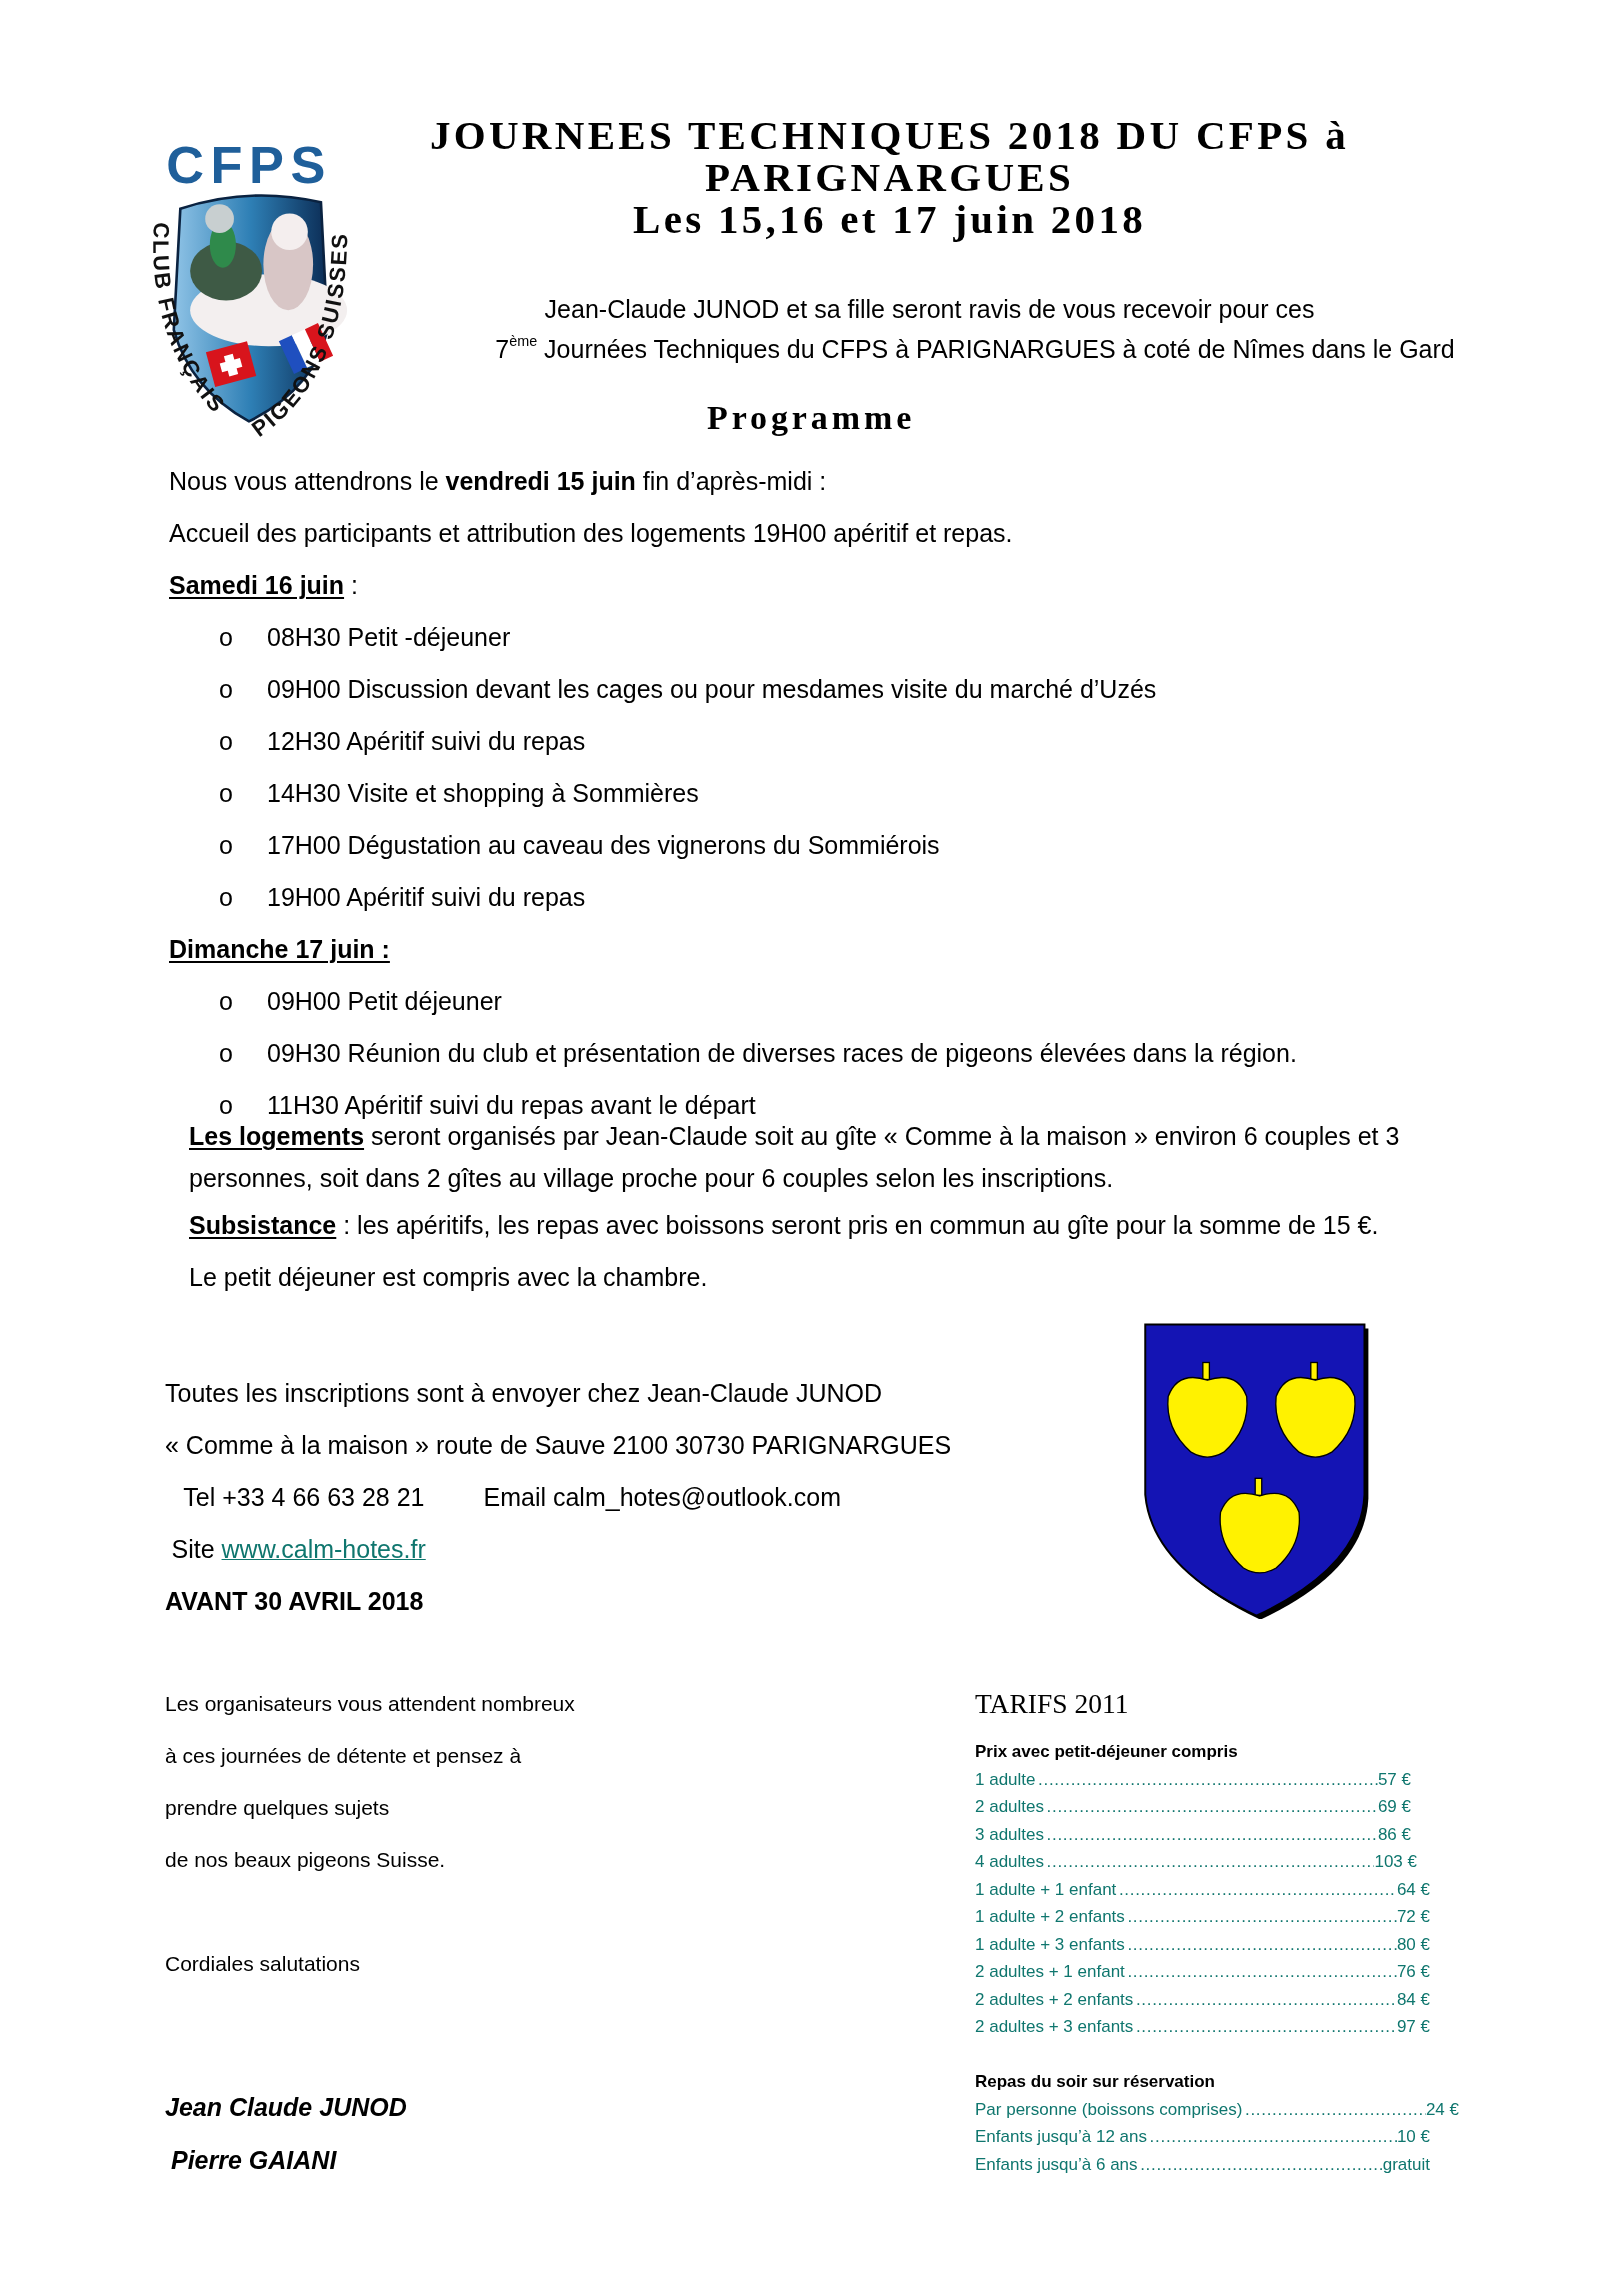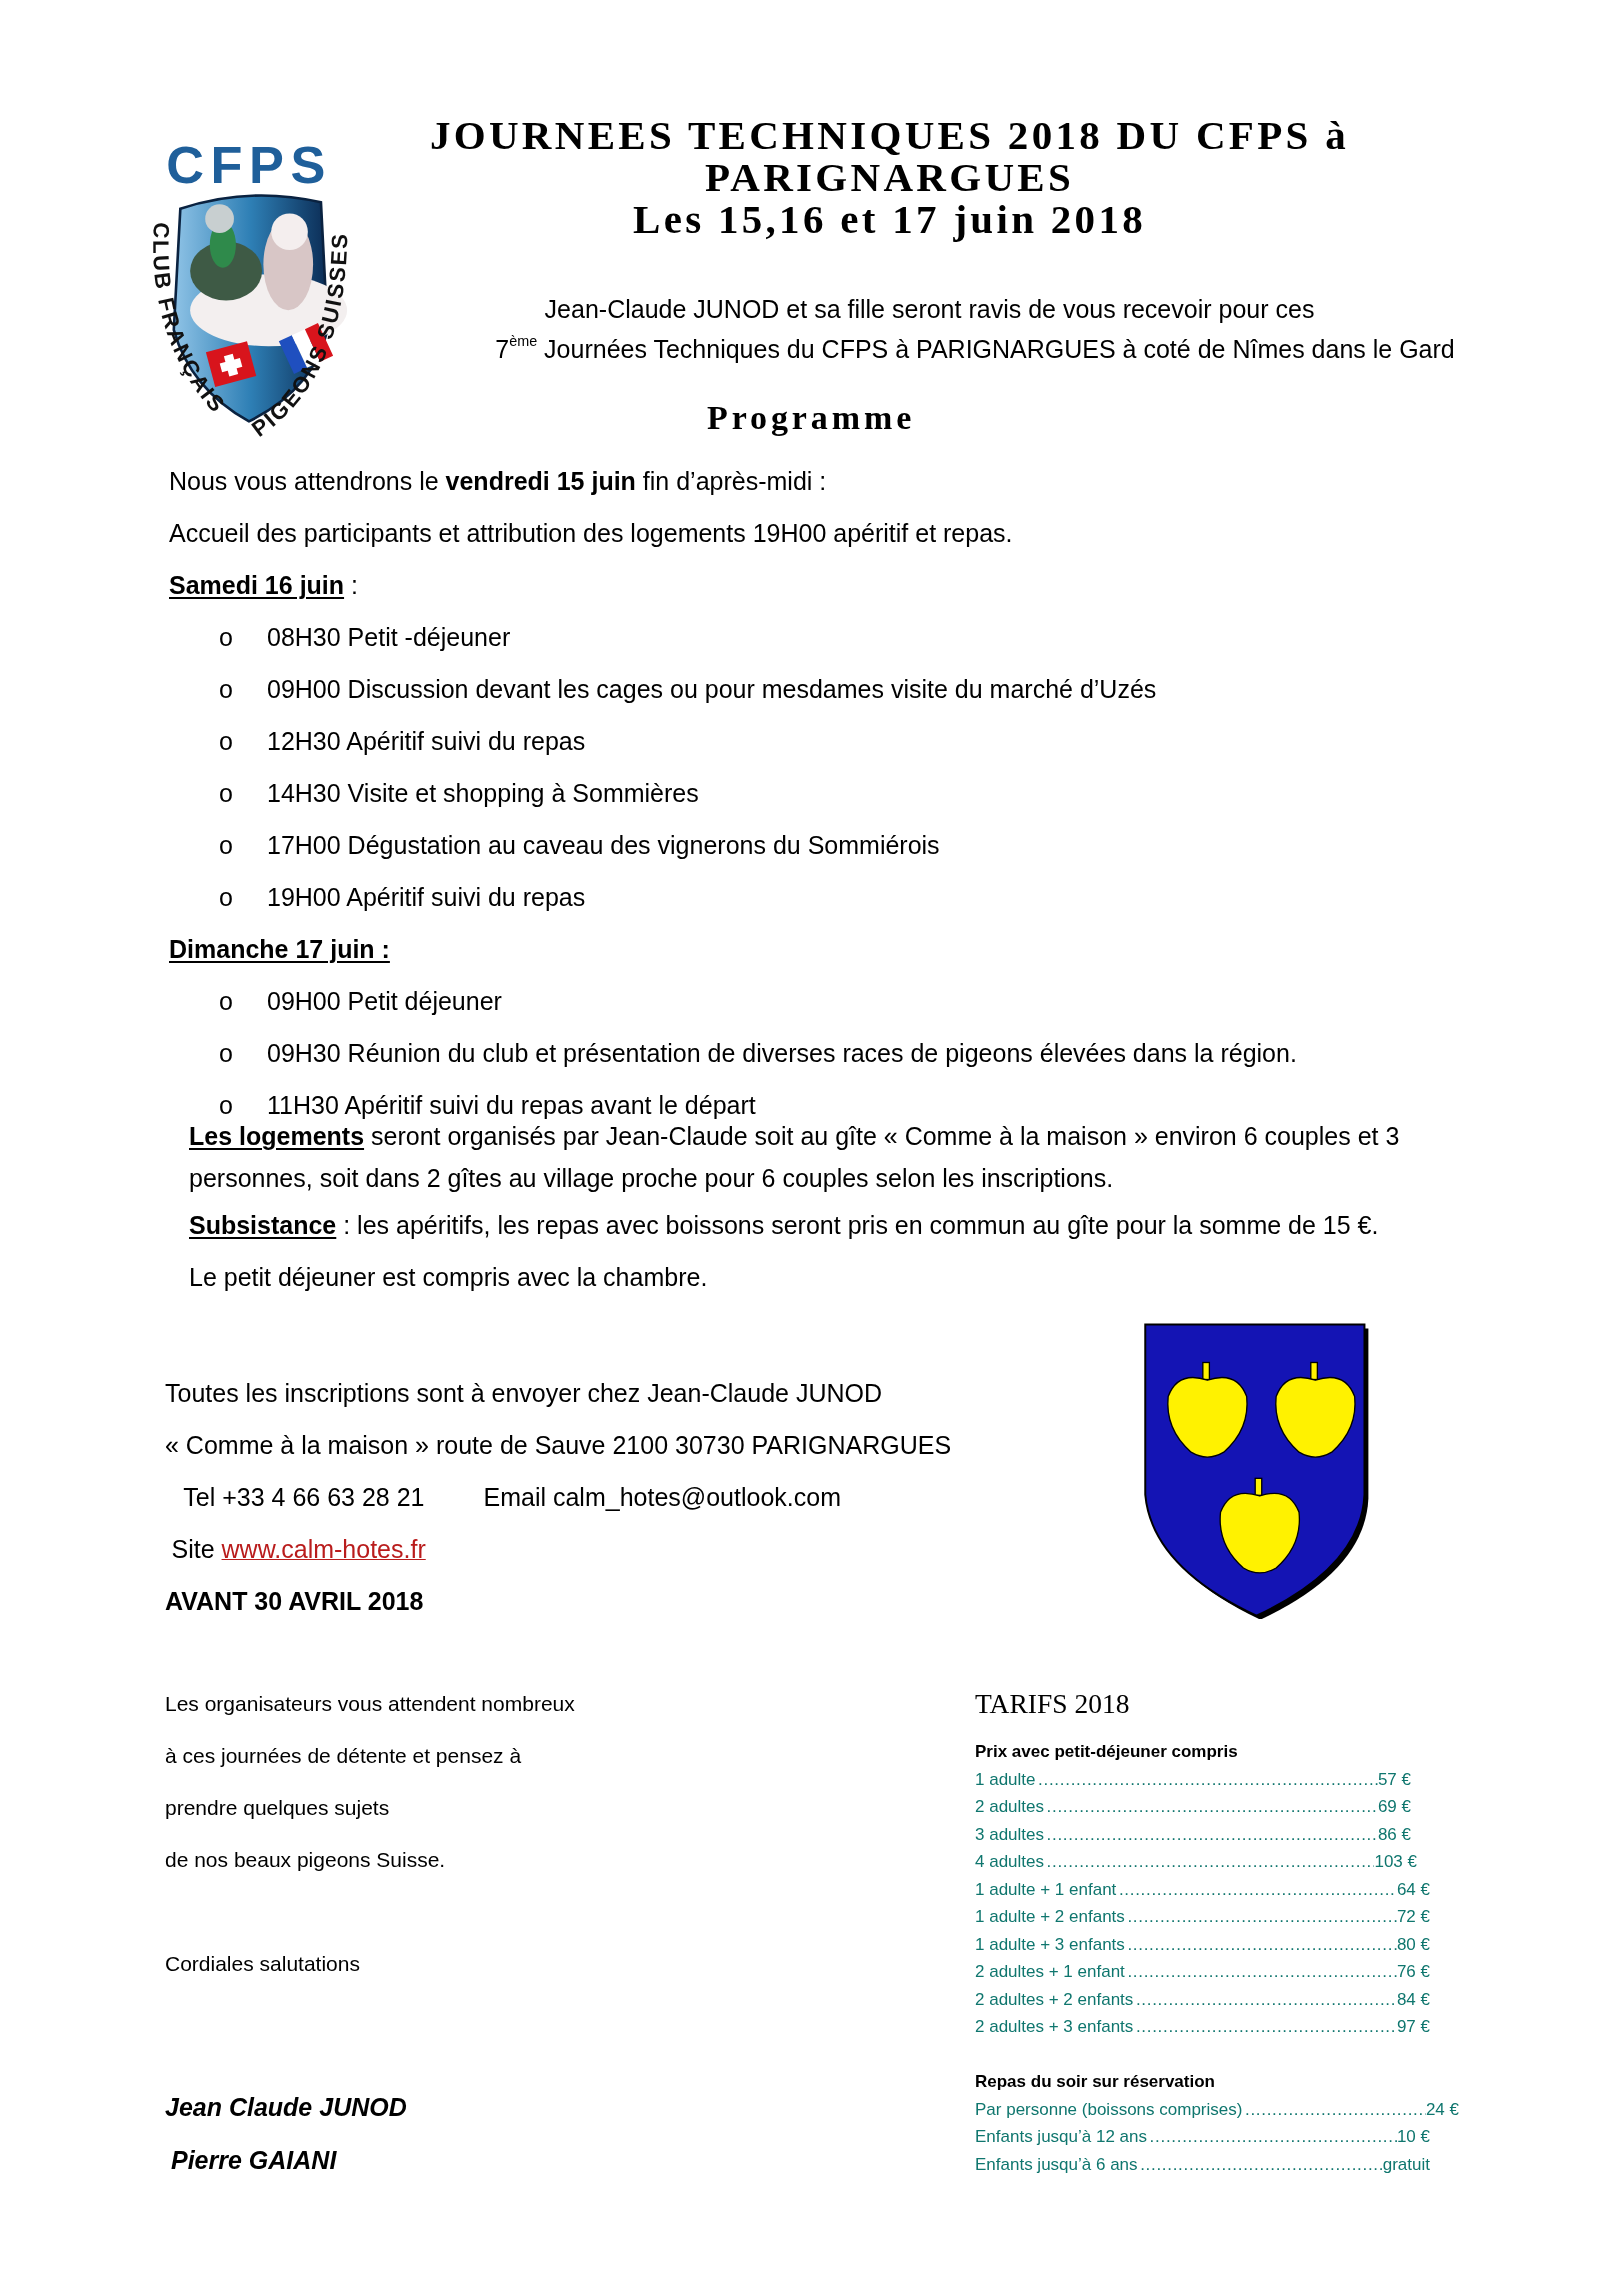--- a/index.html
+++ b/index.html
@@ -29,21 +29,21 @@
   .bullet { display:inline-block; width:98px; padding-left:50px; box-sizing:border-box; }
 
   #sched { left:169px; top:455px; }
   #sched .row { height:52px; line-height:52px; font-size:25px; white-space:nowrap; }
 
   #body2 { left:169px; top:1112px; }
   #body2 .row { height:52px; line-height:52px; font-size:25px; white-space:nowrap; }
 
   #contact { left:165px; top:1367px; }
   #contact .row { height:52px; line-height:52px; font-size:25px; white-space:nowrap; }
-  a.link { color:#b91c1c; text-decoration:underline; text-decoration-thickness:1.3px; }
+  a.link { color:#0f766e; text-decoration:underline; text-decoration-thickness:1.3px; }
 
   #closing { left:165px; top:1678px; }
   #closing .row { height:52px; line-height:52px; font-size:21px; white-space:nowrap; }
 
   .sig { font-size:25px; font-weight:bold; font-style:italic; }
   #sig1 { left:165px; top:2093px; }
   #sig2 { left:171px; top:2146px; }
 
   
   #arms { left:1132px; top:1318px; width:249px; height:301px; }
@@ -168,21 +168,21 @@
   <div class="row">à ces journées de détente et pensez à</div>
   <div class="row">prendre quelques sujets</div>
   <div class="row">de nos beaux pigeons Suisse.</div>
   <div class="row"></div>
   <div class="row">Cordiales salutations</div>
 </div>
 <div id="sig1" class="abs sig">Jean Claude JUNOD</div>
 <div id="sig2" class="abs sig">Pierre GAIANI</div>
 
 <div id="tarifs" class="abs">
-  <div id="tarifs-title">TARIFS 2018</div>
+  <div id="tarifs-title">TARIFS 2011</div>
   <div class="t-head">Prix avec petit-déjeuner compris</div>
   <div class="t-row w1">
       <span class="lbl">1 adulte</span>
       <span class="dots">......................................................................................................................</span>
       <span class="val">57 €</span>
     </div>
   <div class="t-row w1">
       <span class="lbl">2 adultes</span>
       <span class="dots">......................................................................................................................</span>
       <span class="val">69 €</span>

